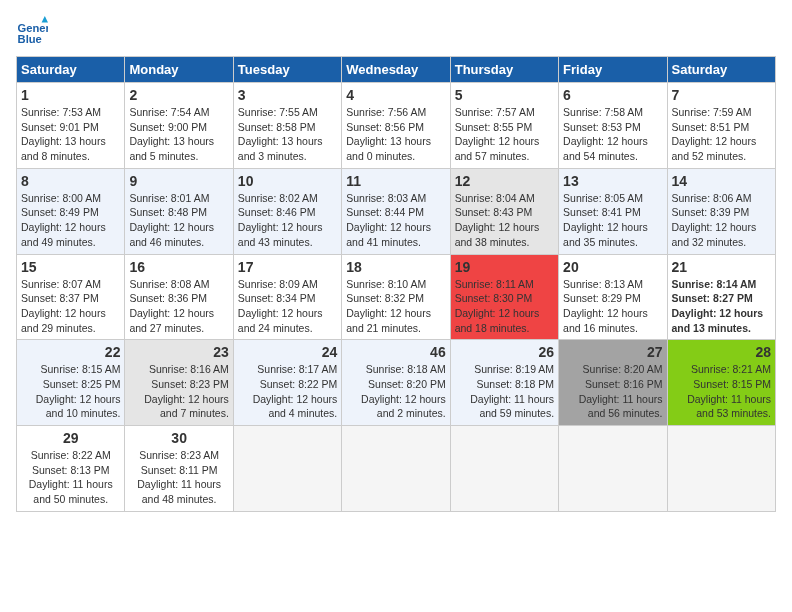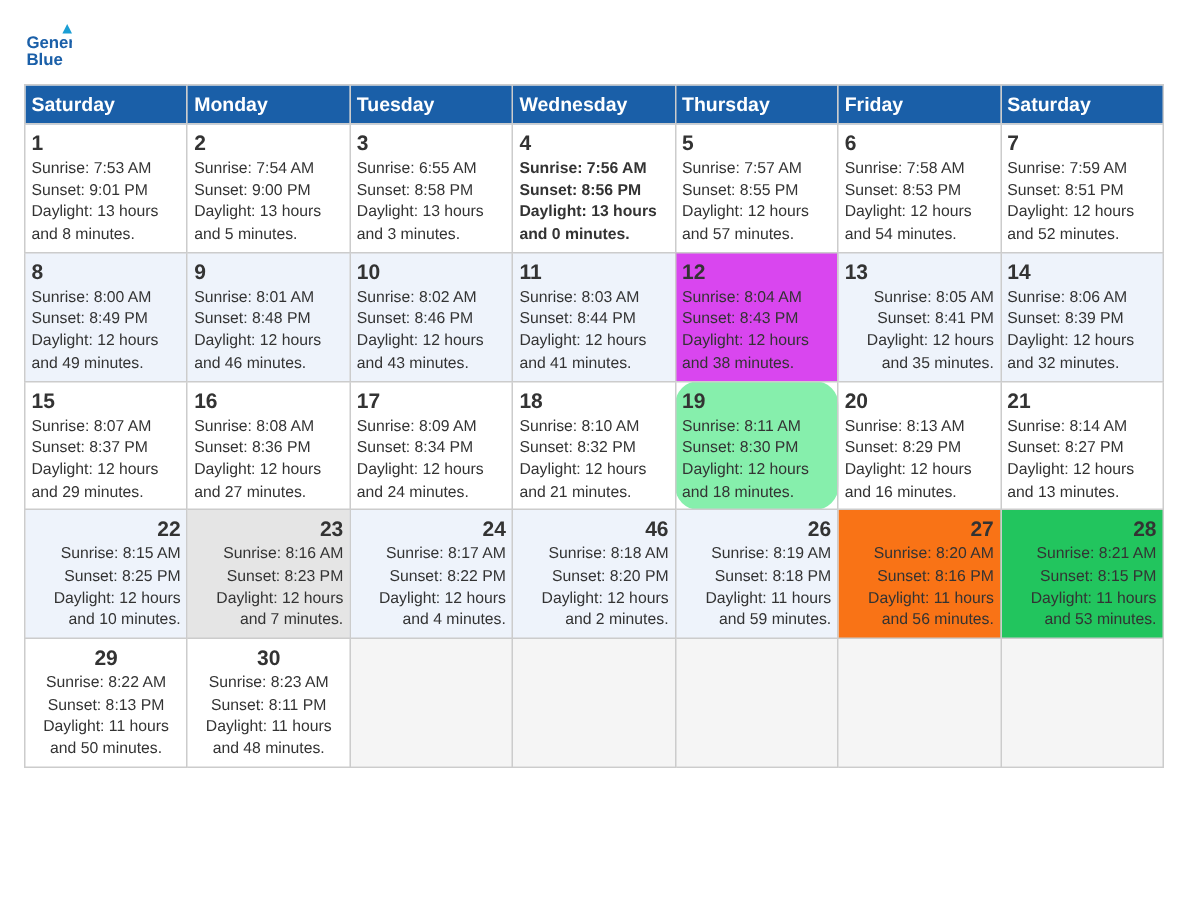--- a/index.html
+++ b/index.html
@@ -130,27 +130,27 @@
 Daylight: 13 hours and 8 minutes.</div>
         </td>
         <td style="background: rgb(255, 255, 255);">
           <span class="day-num">2</span>
           <div class="day-info" style="white-space: pre-line;">Sunrise: 7:54 AM
 Sunset: 9:00 PM
 Daylight: 13 hours and 5 minutes.</div>
         </td>
         <td style="background: rgb(255, 255, 255);">
           <span class="day-num">3</span>
-          <div class="day-info" style="white-space: pre-line;">Sunrise: 6:55 AM
+          <div class="day-info" style="white-space: pre-line;">Sunrise: 7:55 AM
 Sunset: 8:58 PM
 Daylight: 13 hours and 3 minutes.</div>
         </td>
         <td style="background: rgb(255, 255, 255);">
           <span class="day-num">4</span>
-          <div class="day-info" style="white-space: pre-line; font-weight: bold;">Sunrise: 7:56 AM
+          <div class="day-info" style="white-space: pre-line;">Sunrise: 7:56 AM
 Sunset: 8:56 PM
 Daylight: 13 hours and 0 minutes.</div>
         </td>
         <td style="background: rgb(255, 255, 255);">
           <span class="day-num">5</span>
           <div class="day-info" style="white-space: pre-line;">Sunrise: 7:57 AM
 Sunset: 8:55 PM
 Daylight: 12 hours and 57 minutes.</div>
         </td>
         <td style="background: rgb(255, 255, 255);">
@@ -184,29 +184,29 @@
           <div class="day-info" style="white-space: pre-line;">Sunrise: 8:02 AM
 Sunset: 8:46 PM
 Daylight: 12 hours and 43 minutes.</div>
         </td>
         <td style="background: rgb(238, 243, 251);">
           <span class="day-num">11</span>
           <div class="day-info" style="white-space: pre-line;">Sunrise: 8:03 AM
 Sunset: 8:44 PM
 Daylight: 12 hours and 41 minutes.</div>
         </td>
-        <td style="background: #d946ef;">
+        <td style="background: #e5e5e5;">
           <span class="day-num">12</span>
           <div class="day-info" style="white-space: pre-line;">Sunrise: 8:04 AM
 Sunset: 8:43 PM
 Daylight: 12 hours and 38 minutes.</div>
         </td>
         <td style="background: rgb(238, 243, 251);">
           <span class="day-num">13</span>
-          <div class="day-info" style="white-space: pre-line; text-align: right;">Sunrise: 8:05 AM
+          <div class="day-info" style="white-space: pre-line;">Sunrise: 8:05 AM
 Sunset: 8:41 PM
 Daylight: 12 hours and 35 minutes.</div>
         </td>
         <td style="background: rgb(238, 243, 251);">
           <span class="day-num">14</span>
           <div class="day-info" style="white-space: pre-line;">Sunrise: 8:06 AM
 Sunset: 8:39 PM
 Daylight: 12 hours and 32 minutes.</div>
         </td>
       </tr>
@@ -228,35 +228,35 @@
           <div class="day-info" style="white-space: pre-line;">Sunrise: 8:09 AM
 Sunset: 8:34 PM
 Daylight: 12 hours and 24 minutes.</div>
         </td>
         <td style="background: rgb(255, 255, 255);">
           <span class="day-num">18</span>
           <div class="day-info" style="white-space: pre-line;">Sunrise: 8:10 AM
 Sunset: 8:32 PM
 Daylight: 12 hours and 21 minutes.</div>
         </td>
-        <td style="background: #86efac; border-radius: 16px;">
+        <td style="background: #ef4444;">
           <span class="day-num">19</span>
           <div class="day-info" style="white-space: pre-line;">Sunrise: 8:11 AM
 Sunset: 8:30 PM
 Daylight: 12 hours and 18 minutes.</div>
         </td>
         <td style="background: rgb(255, 255, 255);">
           <span class="day-num">20</span>
           <div class="day-info" style="white-space: pre-line;">Sunrise: 8:13 AM
 Sunset: 8:29 PM
 Daylight: 12 hours and 16 minutes.</div>
         </td>
         <td style="background: rgb(255, 255, 255);">
           <span class="day-num">21</span>
-          <div class="day-info" style="white-space: pre-line;">Sunrise: 8:14 AM
+          <div class="day-info" style="white-space: pre-line; font-weight: bold;">Sunrise: 8:14 AM
 Sunset: 8:27 PM
 Daylight: 12 hours and 13 minutes.</div>
         </td>
       </tr>
       <tr>
         <td style="background: rgb(238, 243, 251);">
           <span class="day-num">22</span>
           <div class="day-info" style="white-space: pre-line;">Sunrise: 8:15 AM
 Sunset: 8:25 PM
 Daylight: 12 hours and 10 minutes.</div>
@@ -278,27 +278,27 @@
           <div class="day-info" style="white-space: pre-line;">Sunrise: 8:18 AM
 Sunset: 8:20 PM
 Daylight: 12 hours and 2 minutes.</div>
         </td>
         <td style="background: rgb(238, 243, 251);">
           <span class="day-num">26</span>
           <div class="day-info" style="white-space: pre-line;">Sunrise: 8:19 AM
 Sunset: 8:18 PM
 Daylight: 11 hours and 59 minutes.</div>
         </td>
-        <td style="background: #f97316;">
+        <td style="background: #a3a3a3;">
           <span class="day-num">27</span>
           <div class="day-info" style="white-space: pre-line;">Sunrise: 8:20 AM
 Sunset: 8:16 PM
 Daylight: 11 hours and 56 minutes.</div>
         </td>
-        <td style="background: #22c55e;">
+        <td style="background: #84cc16;">
           <span class="day-num">28</span>
           <div class="day-info" style="white-space: pre-line;">Sunrise: 8:21 AM
 Sunset: 8:15 PM
 Daylight: 11 hours and 53 minutes.</div>
         </td>
       </tr>
       <tr>
         <td style="background: rgb(255, 255, 255);">
           <span class="day-num">29</span>
           <div class="day-info" style="white-space: pre-line;">Sunrise: 8:22 AM

